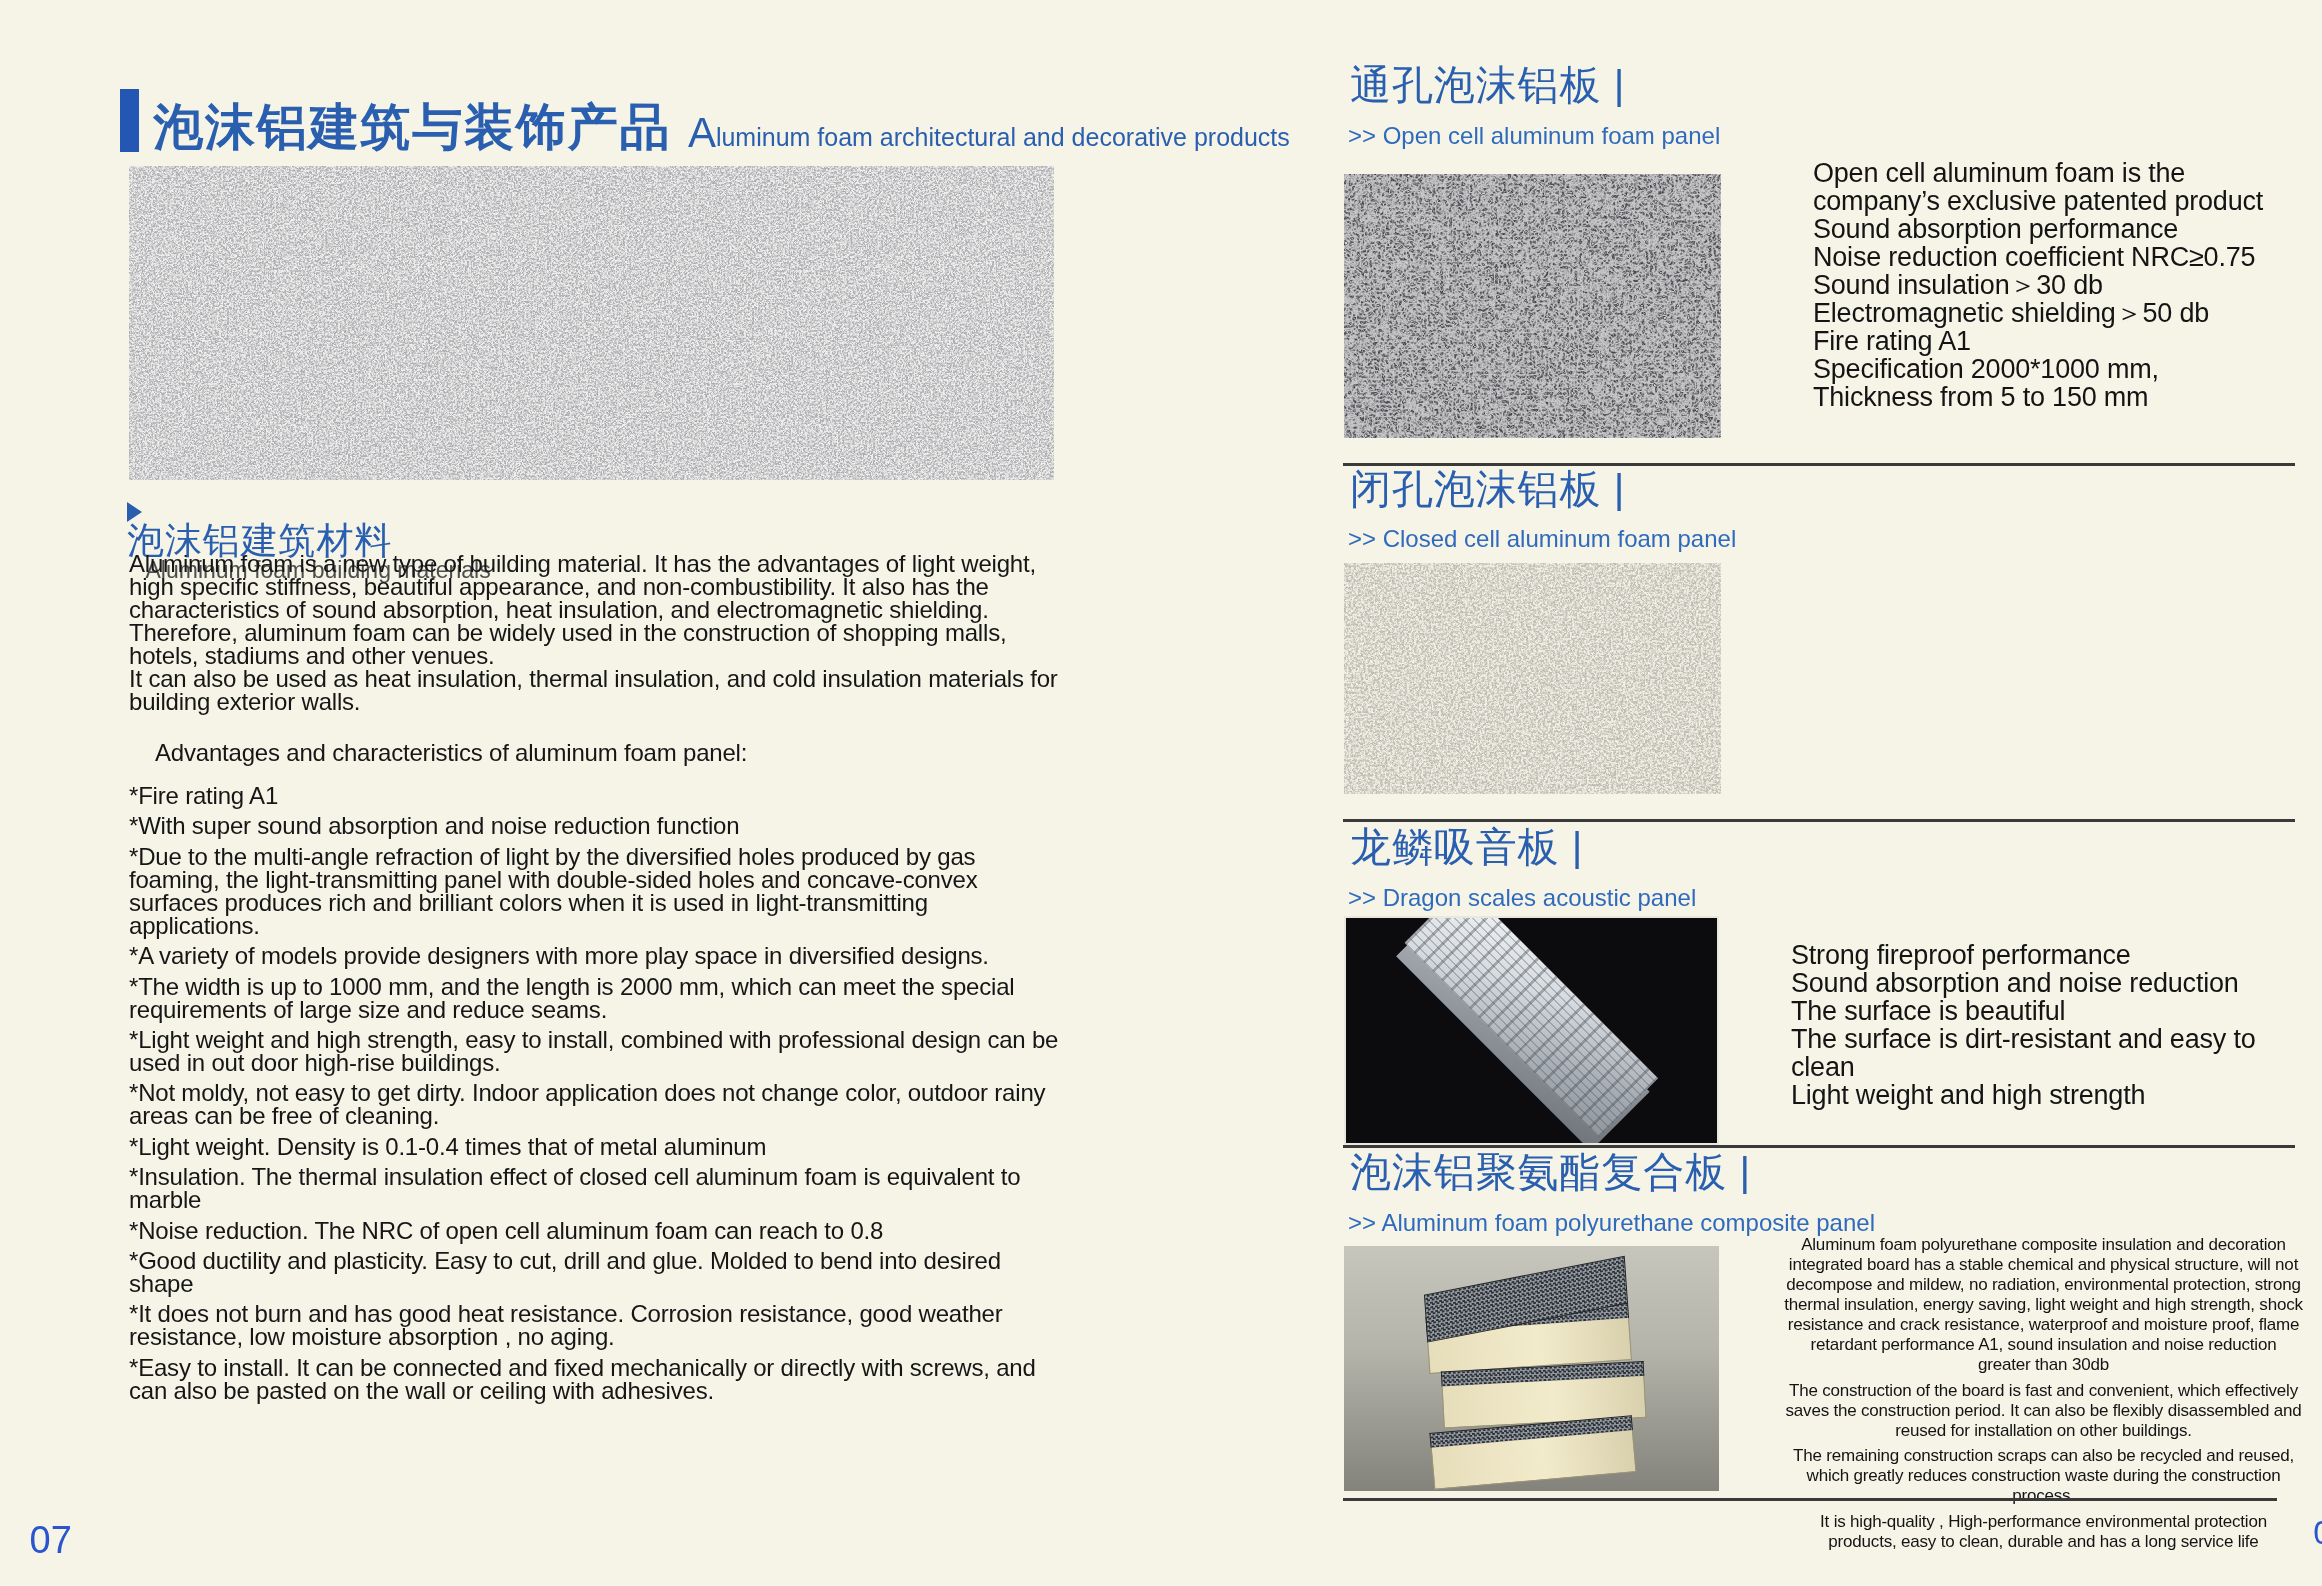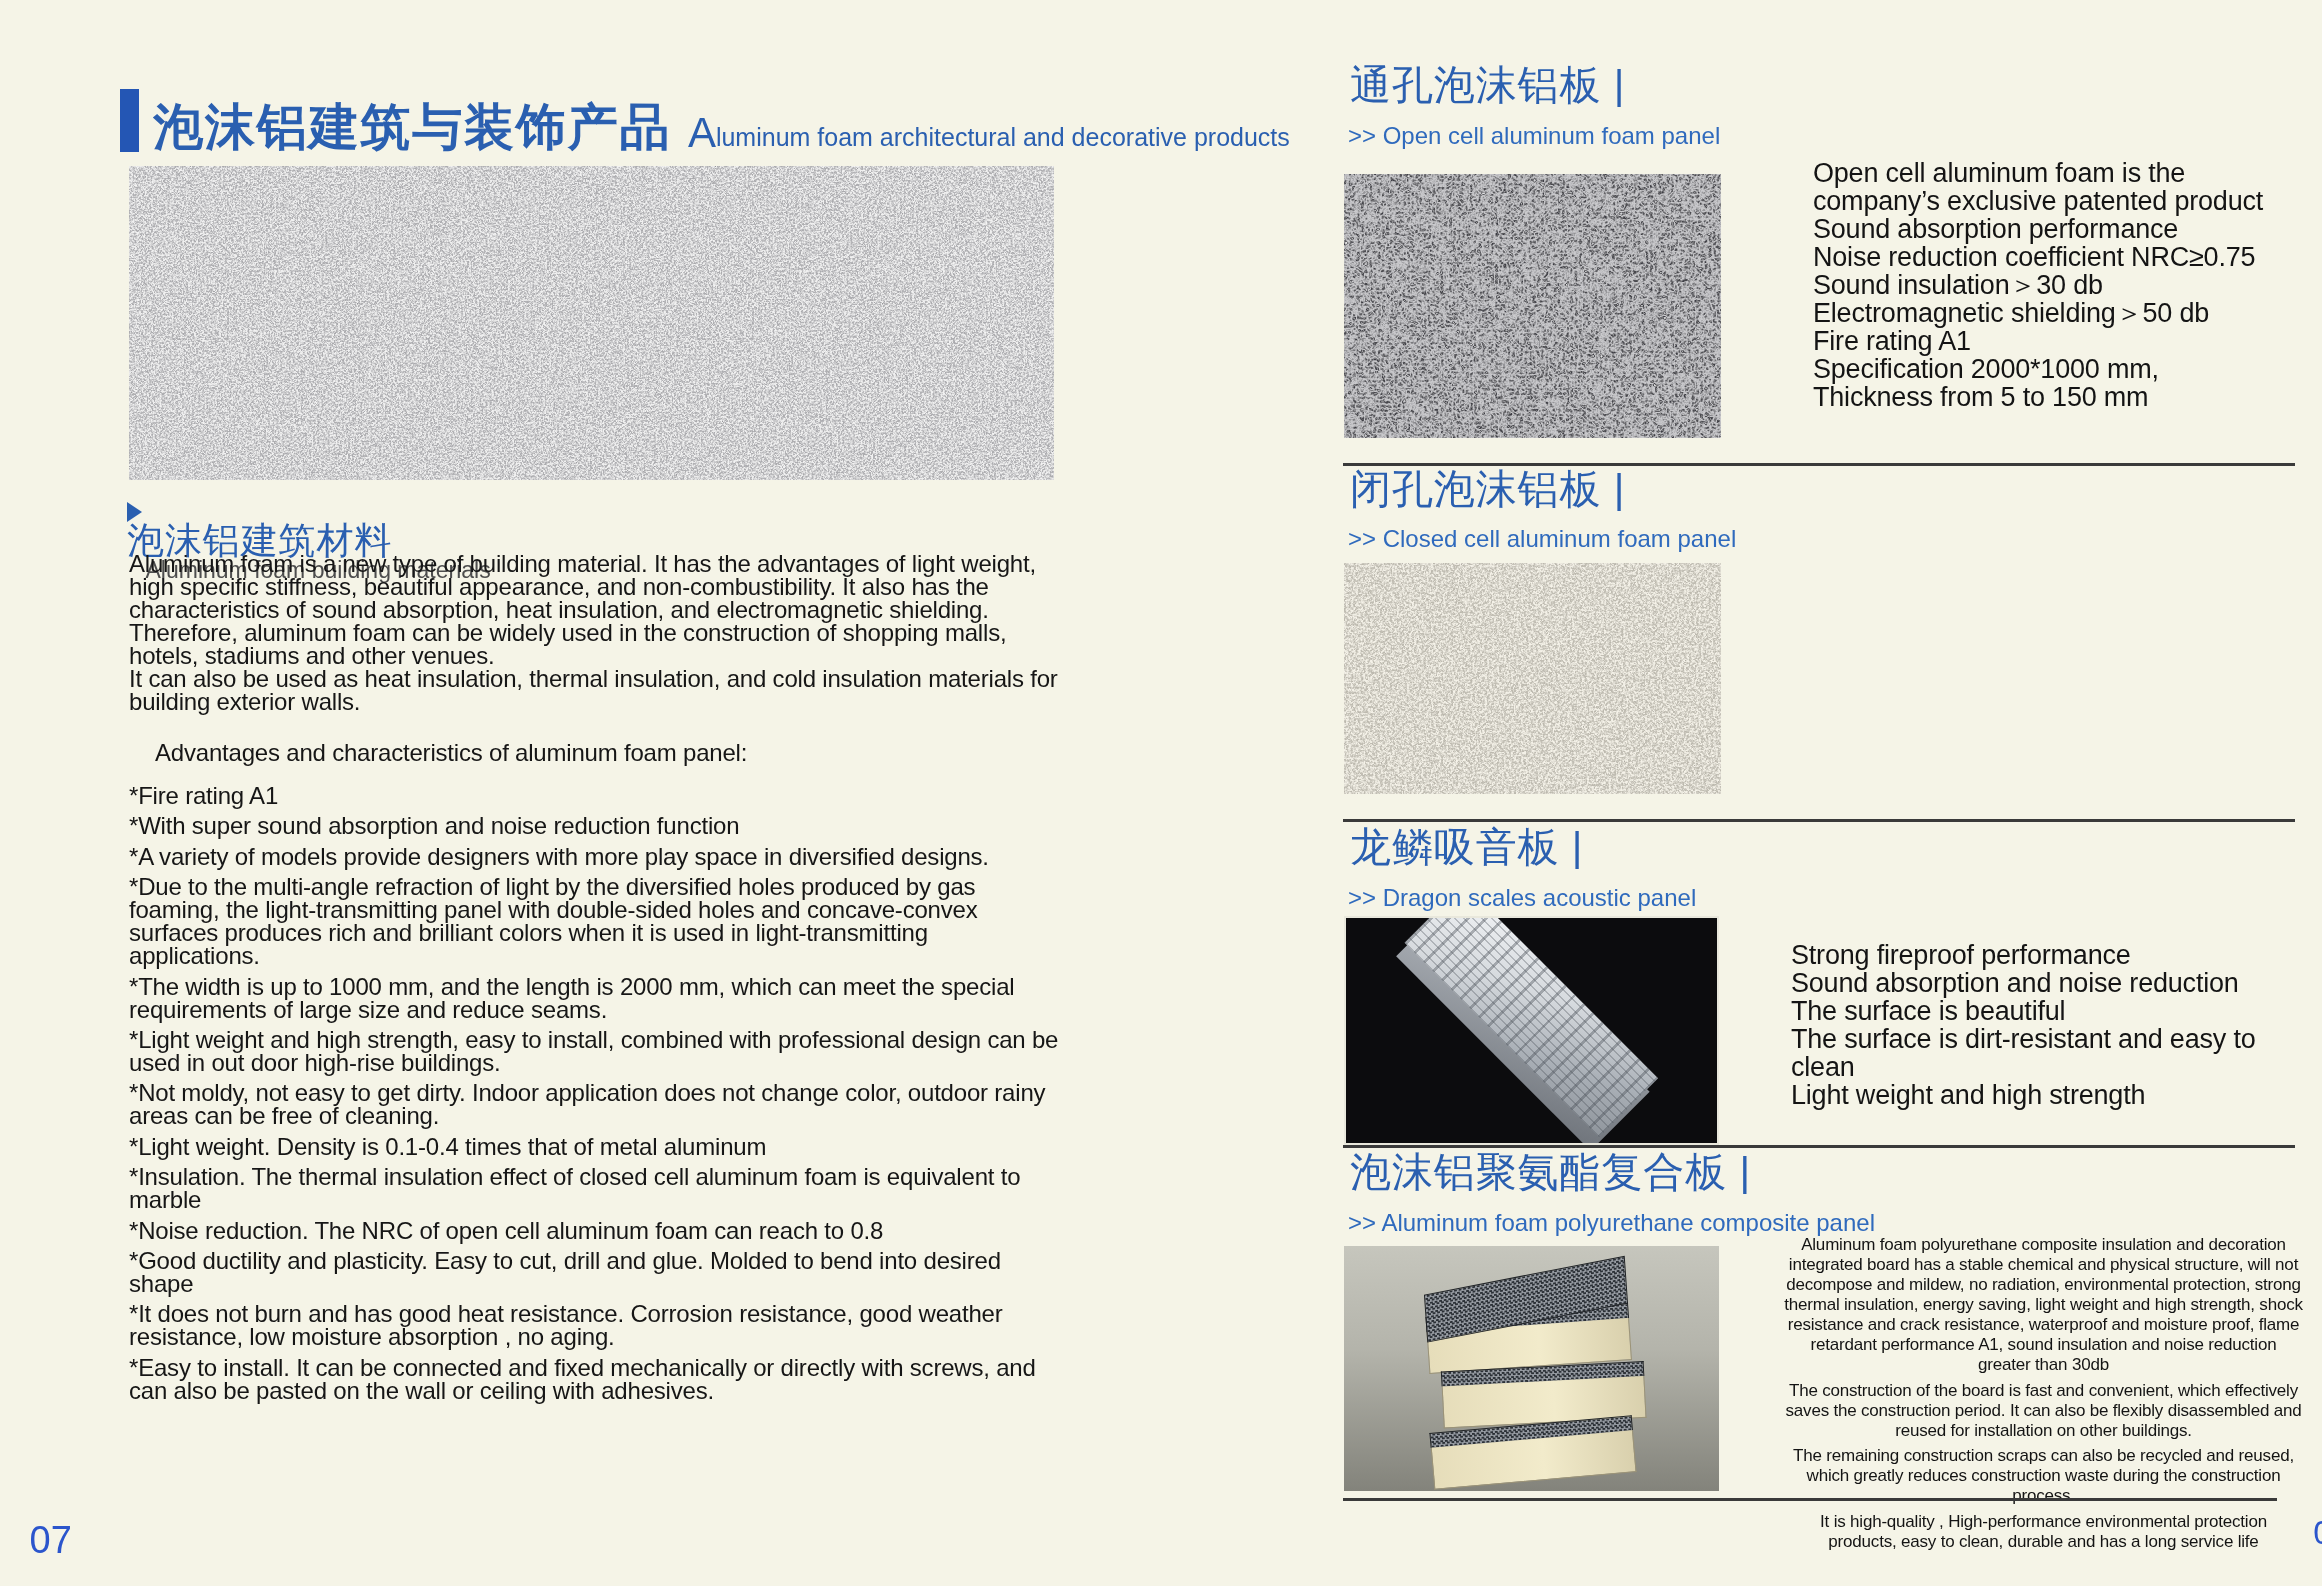--- a/index.html
+++ b/index.html
@@ -126,22 +126,22 @@
   <div class="left-body">
     <div>
         <div class="para">Aluminum foam is a new type of building material. It has the advantages of light weight, high specific stiffness, beautiful appearance, and non-combustibility. It also has the characteristics of sound absorption, heat insulation, and electromagnetic shielding.</div>
         <div class="para">Therefore, aluminum foam can be widely used in the construction of shopping malls, hotels, stadiums and other venues.</div>
         <div class="para">It can also be used as heat insulation, thermal insulation, and cold insulation materials for building exterior walls.</div>
       </div>
     <div class="adv-head">Advantages and characteristics of aluminum foam panel:</div>
     <div>
         <div class="adv">*Fire rating A1</div>
         <div class="adv">*With super sound absorption and noise reduction function</div>
+        <div class="adv">*Due to the multi-angle refraction of light by the diversified holes produced by gas foaming, the light-transmitting panel with double-sided holes and concave-convex surfaces produces rich and brilliant colors when it is used in light-transmitting applications.</div>
         <div class="adv">*A variety of models provide designers with more play space in diversified designs.</div>
-        <div class="adv">*Due to the multi-angle refraction of light by the diversified holes produced by gas foaming, the light-transmitting panel with double-sided holes and concave-convex surfaces produces rich and brilliant colors when it is used in light-transmitting applications.</div>
         <div class="adv">*The width is up to 1000 mm, and the length is 2000 mm, which can meet the special requirements of large size and reduce seams.</div>
         <div class="adv">*Light weight and high strength, easy to install, combined with professional design can be used in out door high-rise buildings.</div>
         <div class="adv">*Not moldy, not easy to get dirty. Indoor application does not change color, outdoor rainy areas can be free of cleaning.</div>
         <div class="adv">*Light weight. Density is 0.1-0.4 times that of metal aluminum</div>
         <div class="adv">*Insulation. The thermal insulation effect of closed cell aluminum foam is equivalent to marble</div>
         <div class="adv">*Noise reduction. The NRC of open cell aluminum foam can reach to 0.8</div>
         <div class="adv">*Good ductility and plasticity. Easy to cut, drill and glue. Molded to bend into desired shape</div>
         <div class="adv">*It does not burn and has good heat resistance. Corrosion resistance, good weather resistance, low moisture absorption , no aging.</div>
         <div class="adv">*Easy to install. It can be connected and fixed mechanically or directly with screws, and can also be pasted on the wall or ceiling with adhesives.</div>
       </div>

